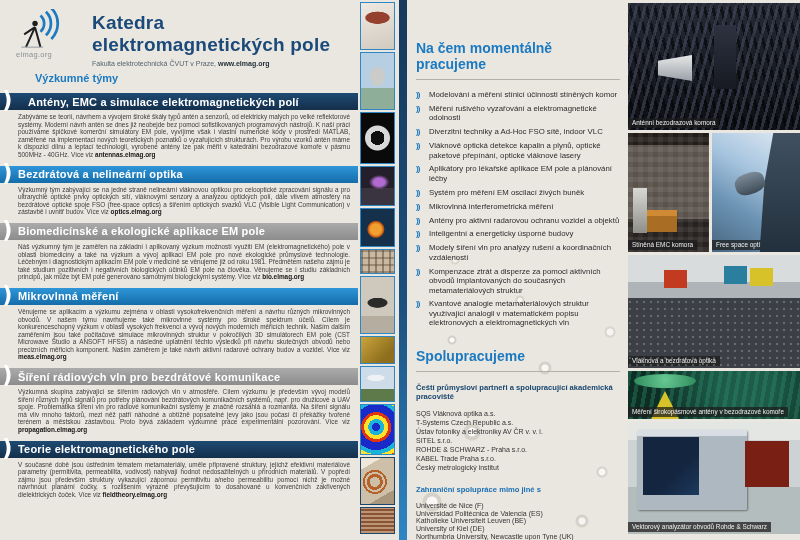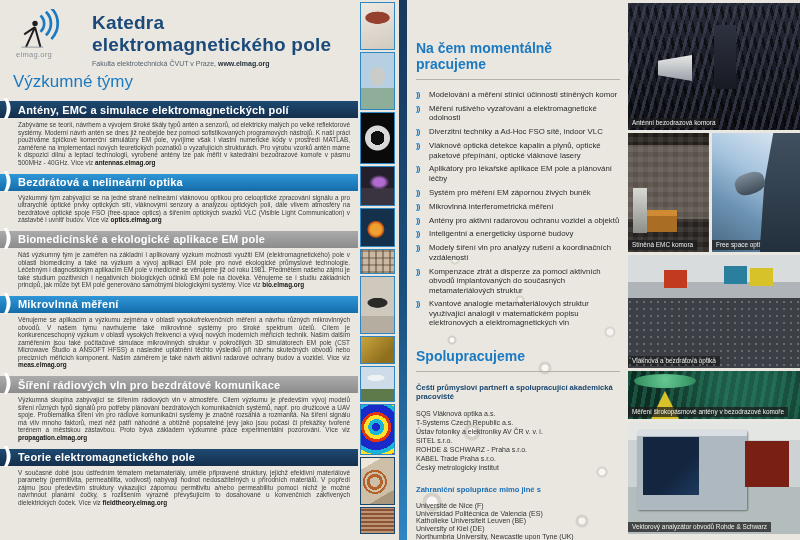--- a/index.html
+++ b/index.html
@@ -20,21 +20,21 @@
   }
   
   .left-col{position:absolute;left:0;top:0;width:358px;height:540px;}
   .brand{display:flex;align-items:flex-start;padding:9px 0 0 16px;height:50px;}
   .logo{width:62px;}
   .logo-text{display:block;font-size:7.5px;color:#8a9097;margin-top:-3px;letter-spacing:.3px;}
   .title-block{margin-left:18px;padding-top:3px;}
   .page-title{margin:0;font-size:19px;font-weight:bold;color:#1b4a7a;letter-spacing:.2px;}
   .page-subtitle{margin:4px 0 0;font-size:7px;color:#55636e;}
   .page-subtitle b{color:#23313b;}
-  .left-heading{font-size:17px;color:#1b7ac1;font-weight:normal;margin:13px 0 9px 13px;}
+  .left-heading{font-size:11px;color:#1b7ac1;font-weight:bold;margin:13px 0 9px 35px;}
   section.team{margin-bottom:7px;}
   .team-header{position:relative;height:17px;display:flex;align-items:center;padding-left:18px;color:#fff;font-size:11px;font-weight:bold;letter-spacing:.2px;}
   .team-header.navy{background:linear-gradient(180deg,#1e4a72 0%,#142f4c 100%);}
   .team-header.blue{background:linear-gradient(180deg,#2e96d8 0%,#156ca9 100%);}
   .team-header.gray{background:linear-gradient(180deg,#ababab 0%,#8c8c8c 100%);}
   .arc{position:absolute;left:2px;top:-6px;color:#fff;font-size:23px;font-weight:bold;font-family:"DejaVu Sans",sans-serif;}
   .team-body{font-size:6.4px;line-height:7.6px;color:#3b3b3b;margin:3px 8px 0 18px;text-align:justify;}
   .team-body b{color:#151515;}
   
   .strip{position:absolute;left:360px;top:2px;width:37px;display:flex;flex-direction:column;gap:2px;}
@@ -102,33 +102,33 @@
           <circle cx="21" cy="16" r="3" fill="#1f1f1f"></circle>
           <path d="M27 7 a12 12 0 0 1 0 18" fill="none" stroke="#1b7ac1" stroke-width="3"></path>
           <path d="M33 3 a18 18 0 0 1 0 26" fill="none" stroke="#1b7ac1" stroke-width="3"></path>
           <path d="M39 -1 a24 24 0 0 1 0 34" fill="none" stroke="#1b7ac1" stroke-width="3"></path>
           <path d="M21 20 L11 42 M21 20 L27 42 M21 20 L9 28" fill="none" stroke="#1f1f1f" stroke-width="2.2"></path>
           <path d="M6 42 L30 42" stroke="#9aa0a6" stroke-width="1.2"></path>
         </svg>
         <span class="logo-text" data-interactable="false">elmag.org</span>
       </div>
       <div class="title-block" data-interactable="false">
-        <h1 class="page-title" data-interactable="false">Katedra elektromagnetického pole</h1>
+        <h1 class="page-title" data-interactable="false">Katedra elektromagnetických pole</h1>
         <p class="page-subtitle" data-interactable="false"><span data-interactable="false">Fakulta elektrotechnická ČVUT v Praze,</span> <b data-interactable="true">www.elmag.org</b></p>
       </div>
     </header>
 
     <h2 class="left-heading" data-interactable="false">Výzkumné týmy</h2>
 
     <div data-interactable="false">
 
         <section class="team" data-interactable="false">
           <div class="team-header navy" data-interactable="false">
             <span class="arc" data-interactable="false">)</span>
-            <h3 style="font-size:inherit;margin:0;" data-interactable="false">Antény, EMC a simulace elektromagnetických polí</h3>
+            <h3 style="font-size:inherit;margin:10px;" data-interactable="false">Antény, EMC a simulace elektromagnetických polí</h3>
           </div>
           <p class="team-body" data-interactable="false"><span data-interactable="false">Zabýváme se teorií, návrhem a vývojem široké škály typů antén a senzorů, od elektricky malých po velké reflektorové systémy. Moderní návrh antén se dnes již neobejde bez pomoci sofistikovaných programových nástrojů. K naší práci používáme špičkové komerční simulátory EM pole, vyvíjíme však i vlastní numerické kódy v prostředí MATLAB, zaměřené na implementaci nových teoretických poznatků o vyzařujících strukturách. Pro výrobu vzorků antén máme k dispozici dílnu a leptací technologii, vyrobené antény lze pak měřit v katedrální bezodrazové komoře v pásmu 500MHz - 40GHz. Více viz</span> <b data-interactable="true">antennas.elmag.org</b></p>
         </section>
 
         <section class="team" data-interactable="false">
           <div class="team-header blue" data-interactable="false">
             <span class="arc" data-interactable="false">)</span>
             <h3 style="font-size:inherit;margin:0;" data-interactable="false">Bezdrátová a nelineární optika</h3>
           </div>
           <p class="team-body" data-interactable="false"><span data-interactable="false">Výzkumný tým zabývající se na jedné straně nelineární vláknovou optikou pro celooptické zpracování signálu a pro ultrarychlé optické prvky optických sítí, vláknovými senzory a analýzou optických polí, dále vlivem atmosféry na bezdrátové optické spoje FSO (free-space optics) a šířením optických svazků VLC (Visible Light Communication) v zástavbě i uvnitř budov. Více viz</span> <b data-interactable="true">optics.elmag.org</b></p>
@@ -221,21 +221,21 @@
           <span data-interactable="false">Vláknově optická detekce kapalin a plynů, optické paketové přepínání, optické vláknové lasery</span>
         </li>
 
         <li data-interactable="false">
           <span class="chev" data-interactable="false">))</span>
           <span data-interactable="false">Aplikátory pro lékařské aplikace EM pole a plánování léčby</span>
         </li>
 
         <li data-interactable="false">
           <span class="chev" data-interactable="false">))</span>
-          <span data-interactable="false">Systém pro měření EM zápornou živých buněk</span>
+          <span data-interactable="false">Systém pro měření EM oscilací živých buněk</span>
         </li>
 
         <li data-interactable="false">
           <span class="chev" data-interactable="false">))</span>
           <span data-interactable="false">Mikrovlnná interferometrická měření</span>
         </li>
 
         <li data-interactable="false">
           <span class="chev" data-interactable="false">))</span>
           <span data-interactable="false">Antény pro aktivní radarovou ochranu vozidel a objektů</span>

